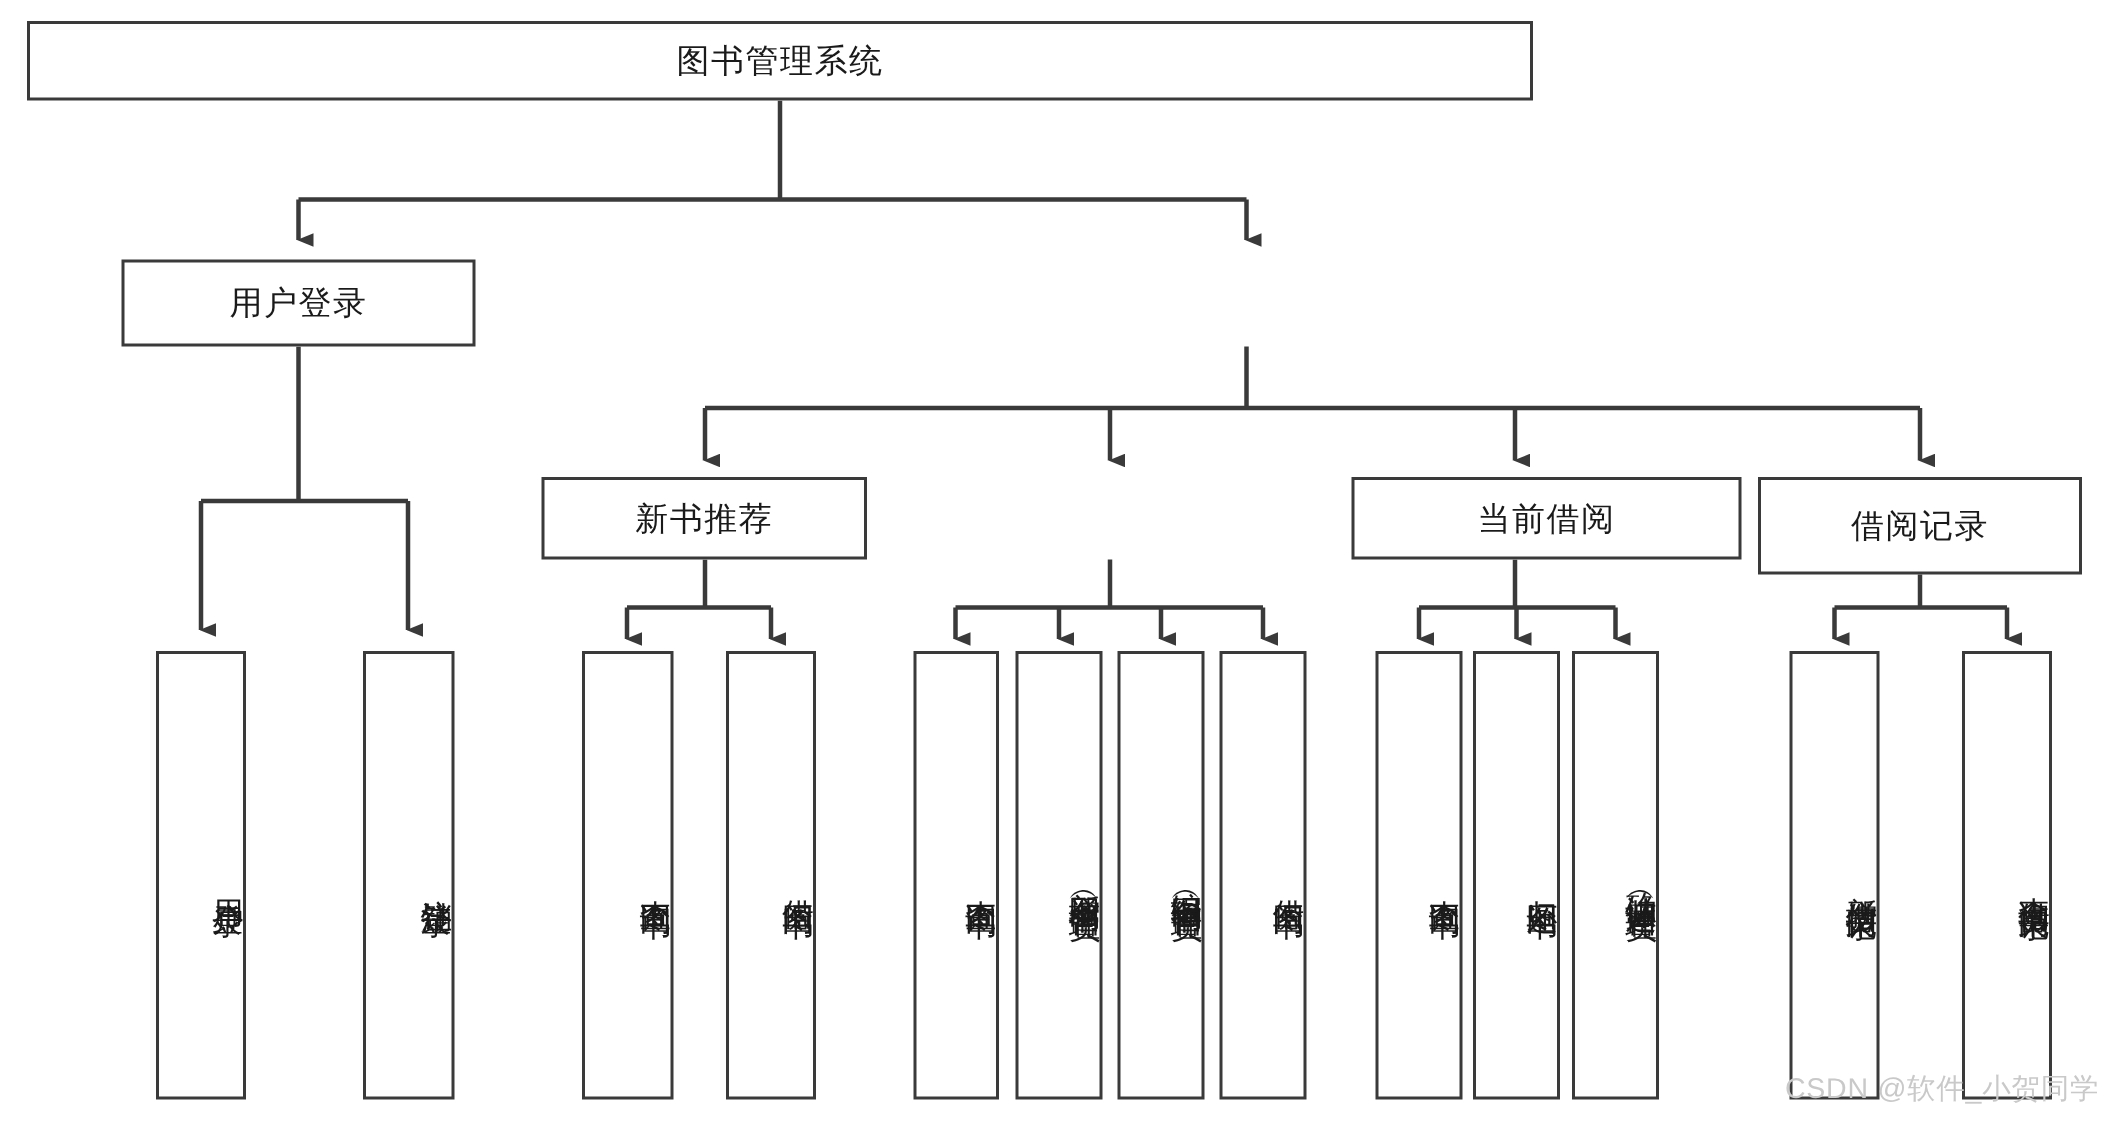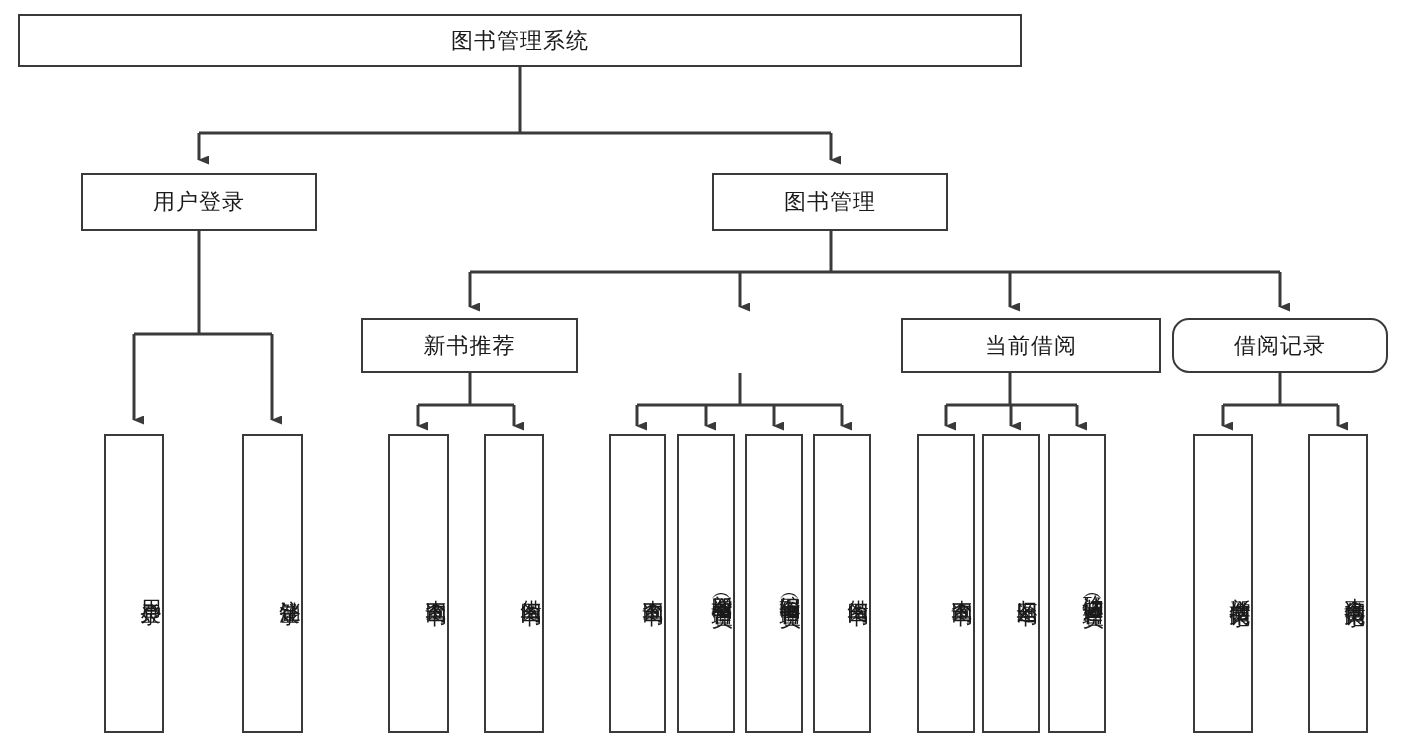--- a/index.html
+++ b/index.html
@@ -114,28 +114,27 @@
       <path d="M1223,405 L1338,405"></path>
       <path d="M1223,405 L1223,426" marker-end="url(#arrow)"></path>
       <path d="M1338,405 L1338,426" marker-end="url(#arrow)"></path>
     </g>
   </svg>
 
   <div class="node horiz" style="left:18px; top:14px; width:1004px; height:53px;">图书管理系统</div>
 
   <div class="node horiz" style="left:81px; top:173px; width:236px; height:58px;">用户登录</div>
 
-  <div class="node horiz" style="left:712px; top:173px; width:236px; height:58px;">图书管理</div>
 
   <div class="node horiz" style="left:361px; top:318px; width:217px; height:55px;font-family:Liberation Serif, serif;">新书推荐</div>
 
 
   <div class="node horiz" style="left:901px; top:318px; width:260px; height:55px;">当前借阅</div>
 
-  <div class="node horiz" style="left:1172px; top:318px; width:216px; height:55px;border-radius:17px;">借阅记录</div>
+  <div class="node horiz" style="left:1172px; top:318px; width:216px; height:65px;">借阅记录</div>
 
   <div class="node vert" style="left:104px; top:434px; width:60px; height:299px;">
     <span class="vtext">用户登录</span>
   </div>
   <div class="node vert" style="left:242px; top:434px; width:61px; height:299px;">
     <span class="vtext">注销登录</span>
   </div>
 
   <div class="node vert" style="left:388px; top:434px; width:61px; height:299px;">
     <span class="vtext">查询图书</span>
@@ -167,14 +166,15 @@
     <span class="vtext">确认归还（管理员）</span>
   </div>
 
   <div class="node vert" style="left:1193px; top:434px; width:60px; height:299px;">
     <span class="vtext">新增借阅记录</span>
   </div>
   <div class="node vert" style="left:1308px; top:434px; width:60px; height:299px;">
     <span class="vtext">查询借阅记录</span>
   </div>
 
+  <div class="watermark" style="left:1190px; top:713px;">CSDN @软件_小贺同学</div>
 
 </div>
 
 </body></html>

